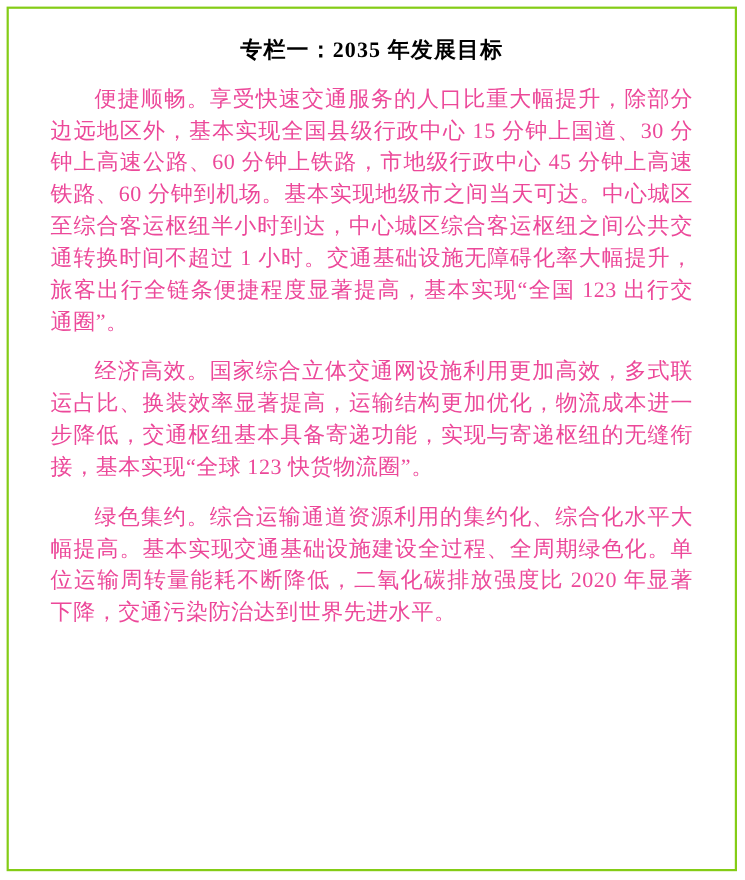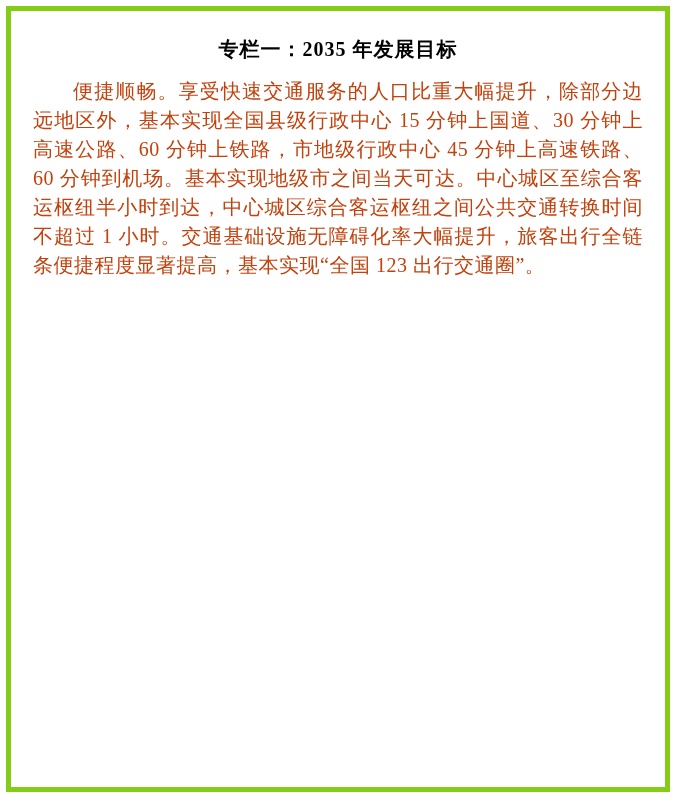--- a/index.html
+++ b/index.html
@@ -15,47 +15,49 @@
     width: 677px;
     height: 800px;
     background: #ffffff;
   }
   .frame {
     position: absolute;
     left: 6px;
     top: 6px;
     right: 7px;
     bottom: 8px;
-    border: 5px solid #84cc16;
+    border: 2px solid #84cc16;
     background: #ffffff;
     box-sizing: border-box;
     padding: 24px 22px 28px 22px;
     overflow: hidden;
   }
   .title {
     text-align: center;
     font-weight: bold;
     font-size: 20px;
     line-height: 28px;
     color: #000000;
     margin: 0 0 14px 0;
     letter-spacing: 1px;
   }
   .para {
-    margin: 0;
+    margin: 16px;
     font-size: 20px;
     line-height: 29px;
-    color: #c2410c;
+    color: #ec4899;
     text-align: justify;
     text-justify: inter-ideograph;
     text-indent: 2em;
     letter-spacing: 0.5px;
   }
 </style>
 </head>
 <body>
 
 <div class="page">
   <div class="frame">
     <div class="title">专栏一：2035 年发展目标</div>
     <p class="para">便捷顺畅。享受快速交通服务的人口比重大幅提升，除部分边远地区外，基本实现全国县级行政中心 15 分钟上国道、30 分钟上高速公路、60 分钟上铁路，市地级行政中心 45 分钟上高速铁路、60 分钟到机场。基本实现地级市之间当天可达。中心城区至综合客运枢纽半小时到达，中心城区综合客运枢纽之间公共交通转换时间不超过 1 小时。交通基础设施无障碍化率大幅提升，旅客出行全链条便捷程度显著提高，基本实现“全国 123 出行交通圈”。</p>
+    <p class="para">经济高效。国家综合立体交通网设施利用更加高效，多式联运占比、换装效率显著提高，运输结构更加优化，物流成本进一步降低，交通枢纽基本具备寄递功能，实现与寄递枢纽的无缝衔接，基本实现“全球 123 快货物流圈”。</p>
+    <p class="para">绿色集约。综合运输通道资源利用的集约化、综合化水平大幅提高。基本实现交通基础设施建设全过程、全周期绿色化。单位运输周转量能耗不断降低，二氧化碳排放强度比 2020 年显著下降，交通污染防治达到世界先进水平。</p>
   </div>
 </div>
 
 </body></html>

